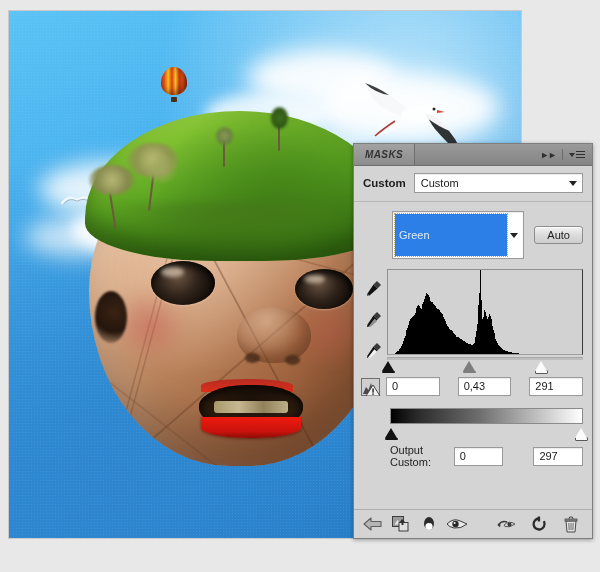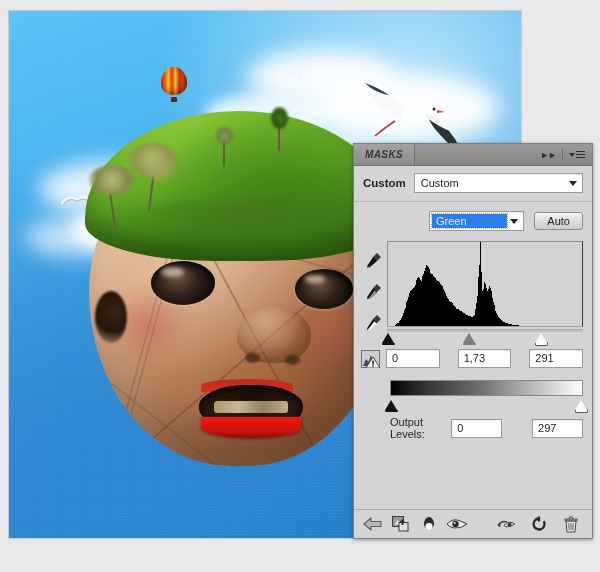--- a/index.html
+++ b/index.html
@@ -188,21 +188,21 @@
     position:relative;background:#fff;border:1px solid #9a9a9a;height:18px;
     display:flex;align-items:center;padding:0 18px 0 6px;font-size:11px;color:#1a1a1a;
     box-shadow:inset 0 1px 1px rgba(0,0,0,.08);
   }
   .combo .arw{
     position:absolute;right:5px;top:50%;margin-top:-2px;width:0;height:0;
     border-left:4px solid transparent;border-right:4px solid transparent;border-top:5px solid #222;
   }
   #combo-preset{flex:1;}
   #row-channel{display:flex;align-items:center;gap:10px;padding:9px 9px 6px 38px;}
-  #combo-channel{width:113px;padding:0;margin-left:37px;}
+  #combo-channel{width:113px;padding:14px;}
   #combo-channel .sel{
     position:absolute;left:2px;top:2px;right:16px;bottom:2px;
     background:#2d7fe8;color:#dfeaf7;display:flex;align-items:center;padding-left:4px;
     outline:1px dotted #c8a560;
   }
   .btn{
     background:linear-gradient(180deg,#f3f3f3 0%,#dcdcdc 48%,#cdcdcd 100%);
     border:1px solid #8d8d8d;border-radius:3px;
     font-size:11px;color:#1e1e1e;padding:2px 12px;cursor:default;
     box-shadow:inset 0 1px 0 rgba(255,255,255,.85);
@@ -711,40 +711,40 @@
           <rect x="0.5" y="0.5" width="18" height="17" fill="#cfcfcf" stroke="#6f6f6f"></rect>
           <path d="M2 16 L5 9 L7.5 12 L10 5 L13 16Z" fill="#4a4a4a"></path>
           <path d="M10 16 L13 7 L16 16Z" fill="#7a7a7a"></path>
           <path d="M12 7 L19 18 L5 18Z" fill="#f3f3f3" stroke="#4a4a4a" stroke-width="1"></path>
           <rect x="11.3" y="10.5" width="1.5" height="4.2" fill="#2a2a2a"></rect>
           <rect x="11.3" y="15.4" width="1.5" height="1.4" fill="#2a2a2a"></rect>
         </svg>
       </span>
     </div>
     <div class="numfield" id="num-shadow">0</div>
-    <div class="numfield" id="num-mid">1,73</div>
+    <div class="numfield" id="num-mid">0,43</div>
     <div class="numfield" id="num-high">291</div>
   </div>
 
   <div id="out-block">
     <div id="out-gradient"></div>
     <div id="out-slider">
       <div class="mk black" id="mk-out-min" style="left: 1%;">
         <div class="tri"></div>
           <div class="base"></div>
       </div>
       <div class="mk white" id="mk-out-max" style="left: 99%;">
         <div class="tri"></div>
           <div class="base"></div>
       </div>
     </div>
   </div>
 
   <div id="row-output">
-    <span>Output Levels:</span>
+    <span>Output Custom:</span>
     <div class="numfield" id="out-min">0</div>
     <div class="numfield" id="out-max">297</div>
   </div>
 
   <div id="panel-footer">
     <span class="foot-ico" style="margin-left:8px;">
       <svg width="20" height="16" viewBox="0 0 20 16">
         <path d="M1 8 L8 2 L8 5.5 L18 5.5 L18 10.5 L8 10.5 L8 14Z" fill="#b6b6b6" stroke="#5f5f5f" stroke-width="1.1" stroke-linejoin="round"></path>
       </svg>
     </span>

